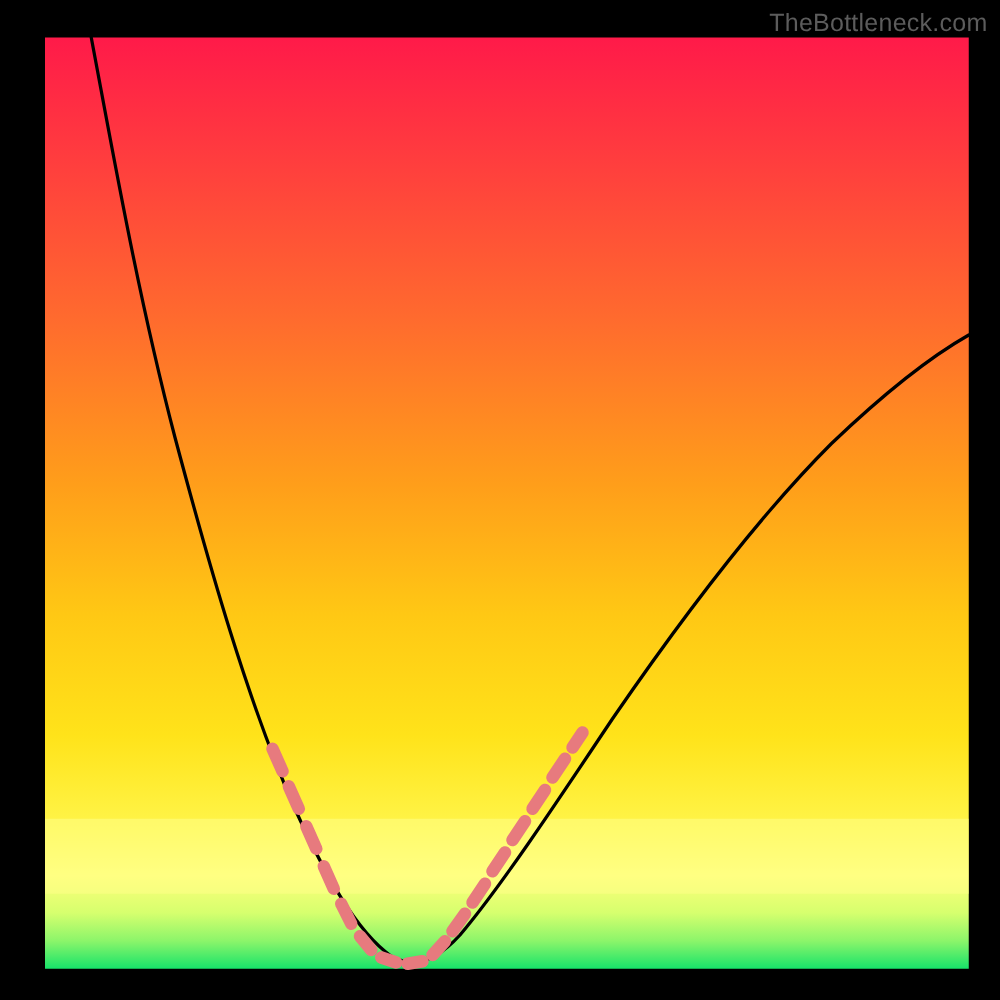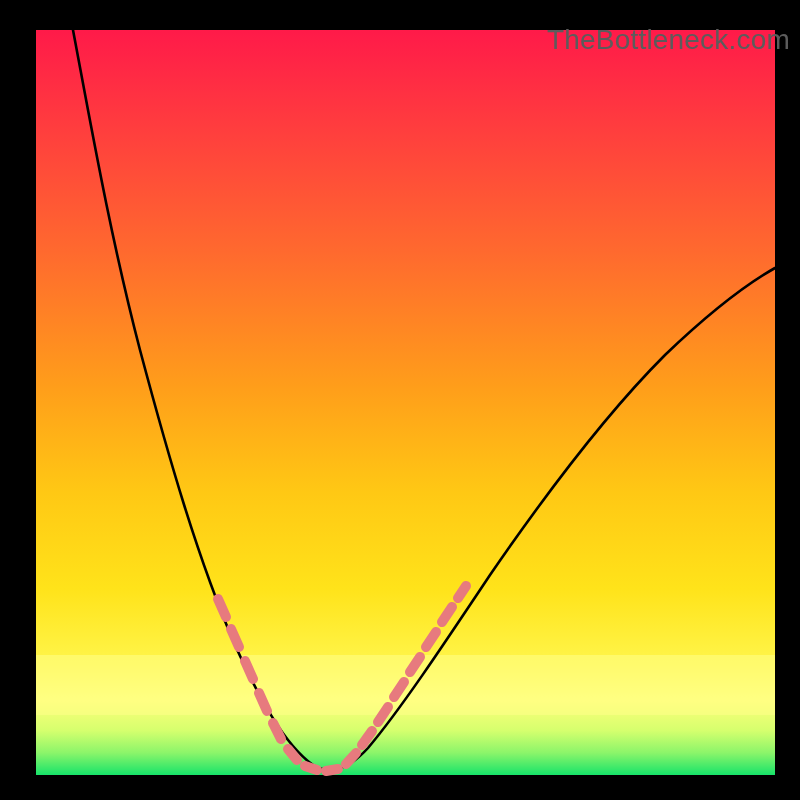--- a/index.html
+++ b/index.html
@@ -14,24 +14,24 @@
   .canvas-wrap {
     position: relative;
     width: 800px;
     height: 800px;
   }
   svg {
     display: block;
   }
   .watermark {
     position: absolute;
-    top: 24px;
+    top: 8px;
     right: 10px;
     color: #5c5c5c;
-    font-size: 28px;
+    font-size: 20px;
     font-weight: 400;
     letter-spacing: 0.2px;
     -webkit-user-select: none;
     user-select: none;
   }
 </style>
 </head>
 <body>
 
 <div class="canvas-wrap">

